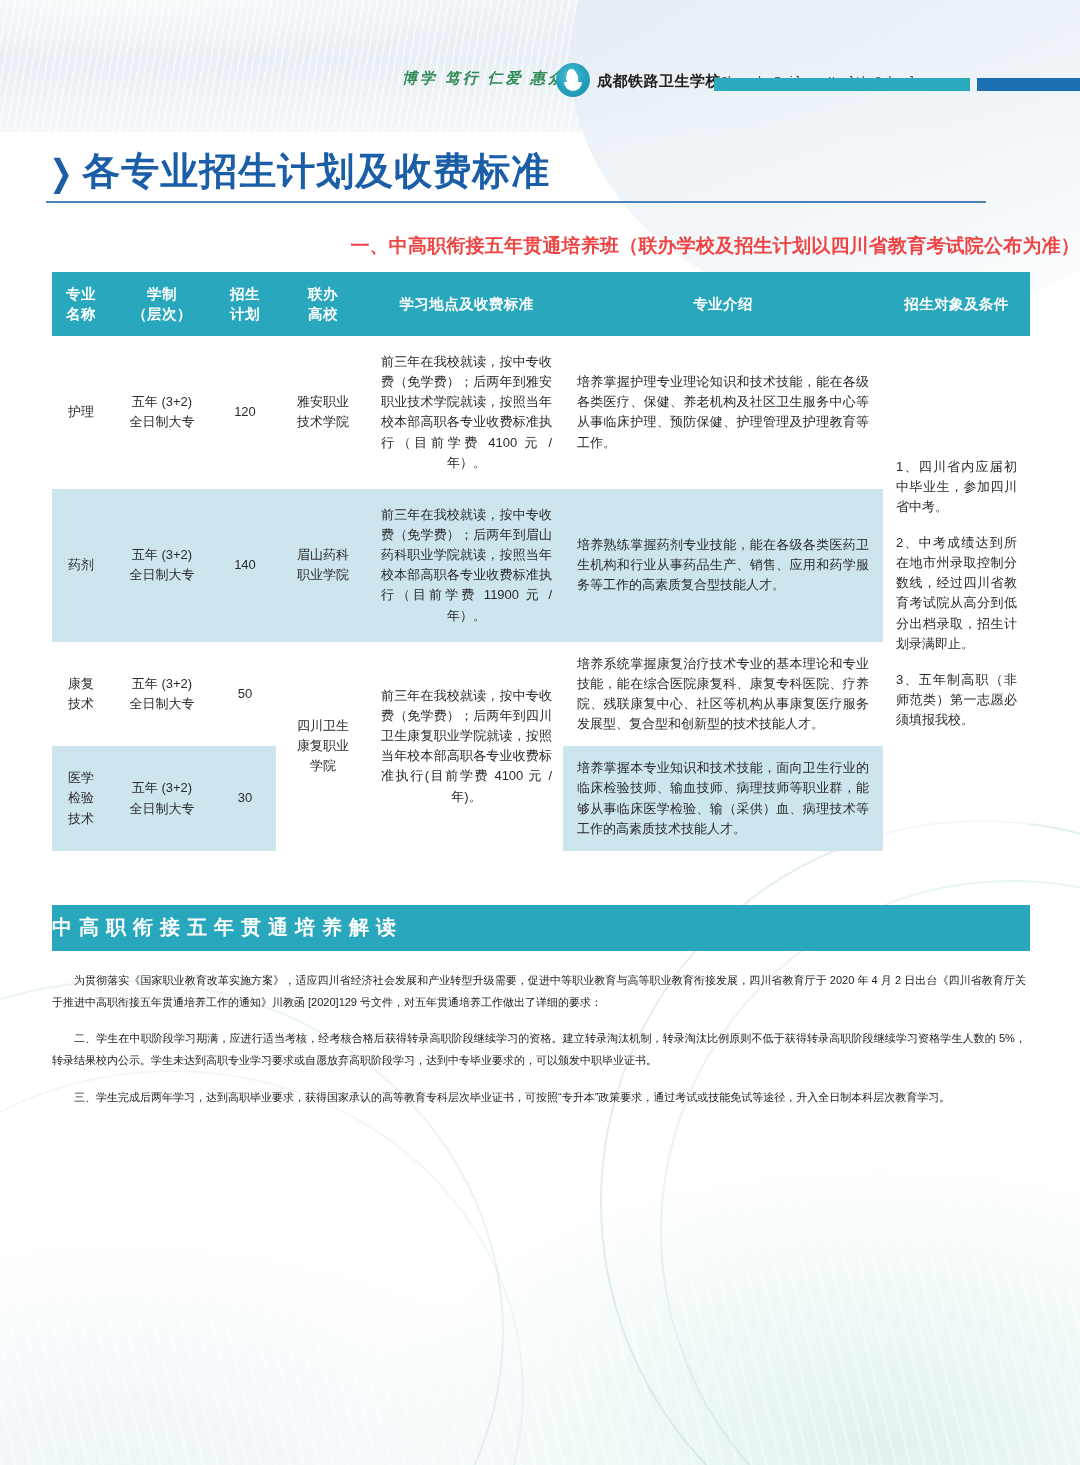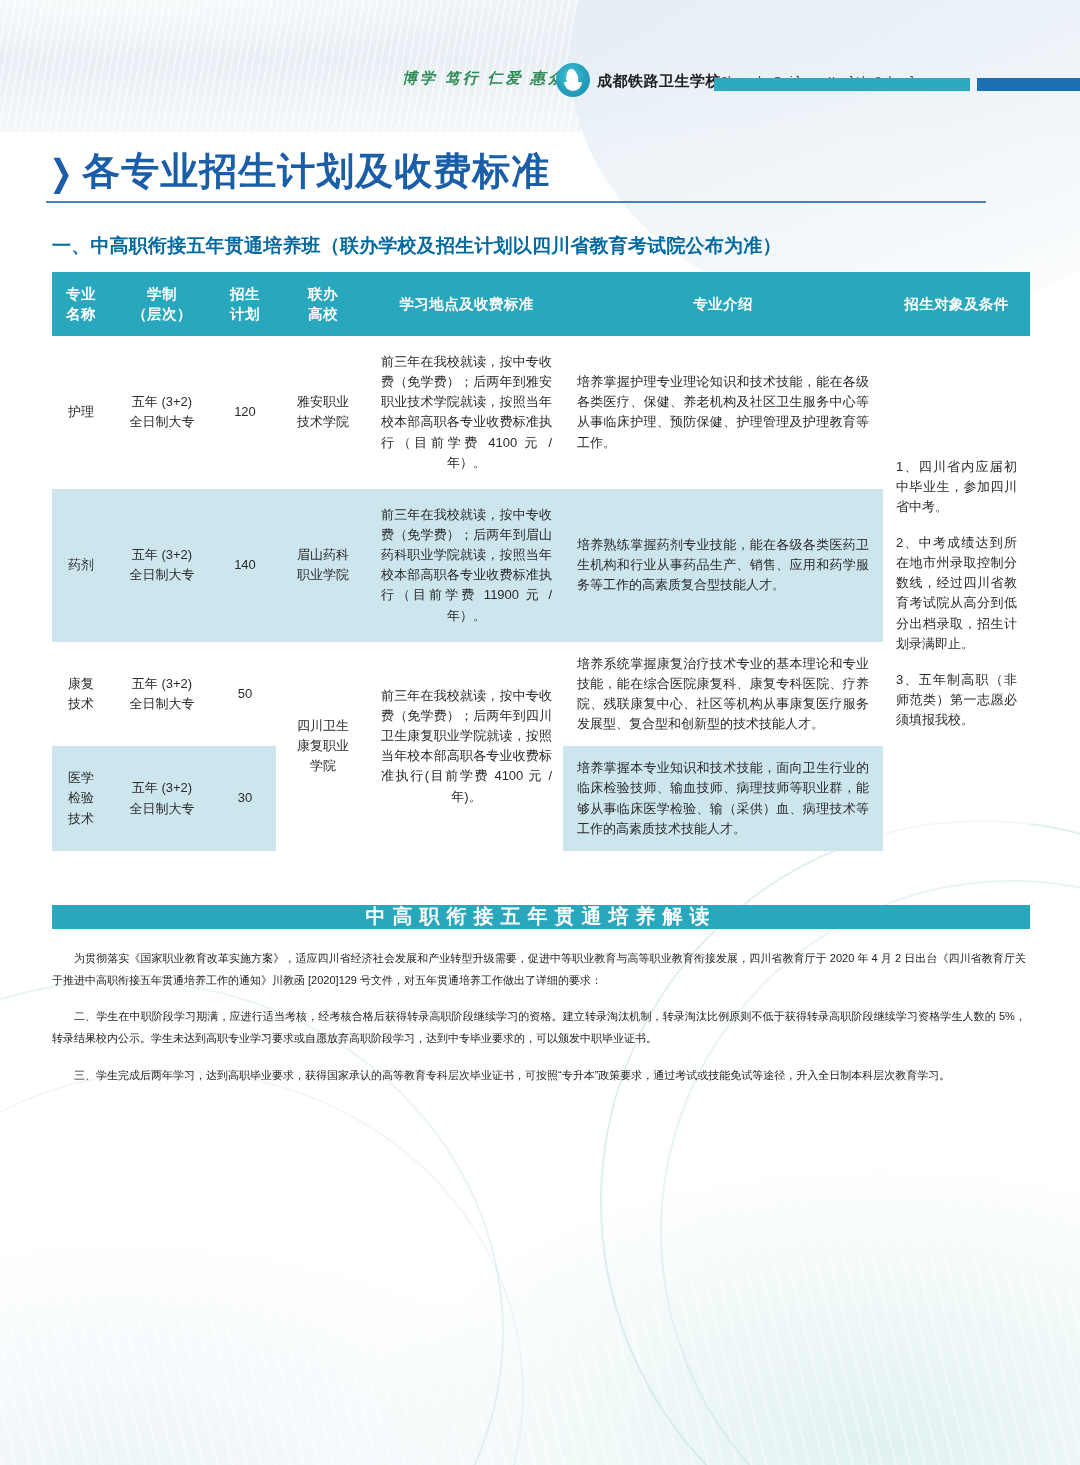--- a/index.html
+++ b/index.html
@@ -94,21 +94,21 @@
     width:940px;height:2px;background:#2b6fae;margin-top:9px;opacity:.85;
   }
   .title-en{
     margin-top:8px;font-family:"Liberation Serif","DejaVu Serif",serif;
     font-size:19px;letter-spacing:2.4px;color:#1b5ea8;font-weight:400;
   }
 
   
   .sec-head{
     position:relative;z-index:3;margin:30px 0 0 52px;
-    font-size:19px;font-weight:700;color:#0369a1;letter-spacing:.2px;
+    font-size:19px;font-weight:700;color:#ef4444;letter-spacing:.2px;text-align:right;
   }
 
   
   .tbl-wrap{position:relative;z-index:3;margin:13px 0 0 52px;width:978px;}
   table.plan{border-collapse:collapse;width:978px;table-layout:fixed;}
   table.plan th{
     background:#29a7bd;color:#ffffff;font-size:14.5px;font-weight:700;
     padding:12px 4px;line-height:1.38;vertical-align:middle;border:0;
     letter-spacing:.4px;
   }
@@ -131,22 +131,22 @@
   .c-req{
     font-size:13px;line-height:2.0;padding:10px 13px;color:#2a2a2a;text-align:justify;
     background:rgba(255,255,255,.55);
   }
   .c-req p{margin:0 0 16px 0;}
   .c-req p:last-child{margin-bottom:0;}
   .mid-white{background:rgba(255,255,255,.55) !important;}
 
   
   .banner{
-    position:relative;z-index:3;margin:54px 0 0 52px;width:978px;height:24px;
-    background:#29a7bd;display:flex;align-items:center;justify-content:center;
+    position:relative;z-index:3;margin:54px 0 0 52px;width:978px;height:46px;
+    background:#29a7bd;display:flex;align-items:center;justify-content:flex-start;
   }
   .banner span{
     color:#ffffff;font-size:20px;font-weight:700;letter-spacing:7px;
   }
 
   
   .body{position:relative;z-index:3;margin:18px 0 0 52px;width:978px;}
   .body p{
     margin:0 4px 14px 0;font-size:11px;line-height:2.02;color:#232323;
     text-align:justify;text-indent:2em;

